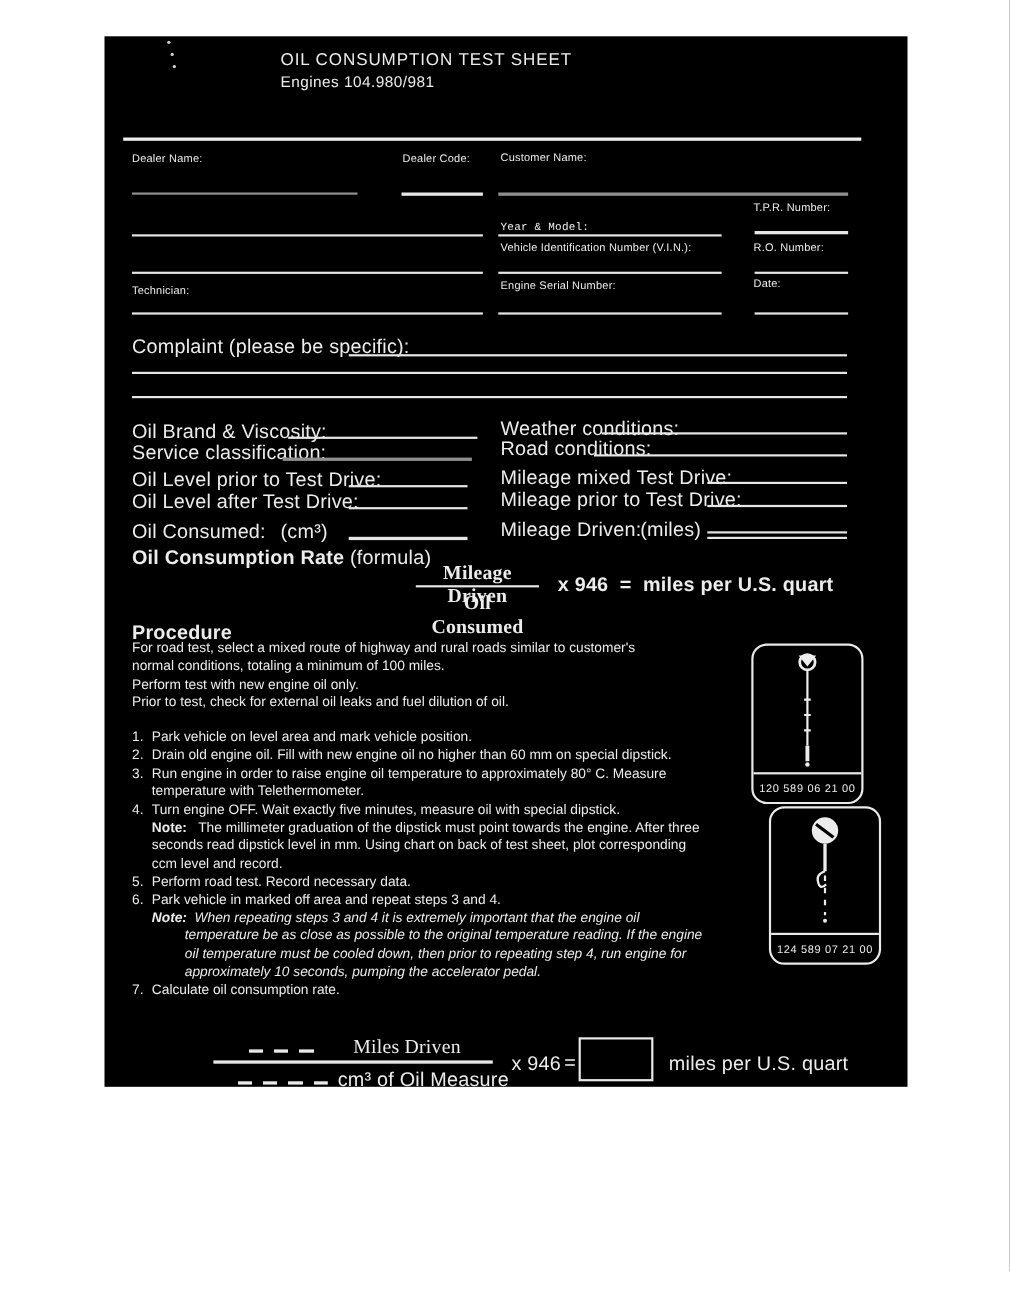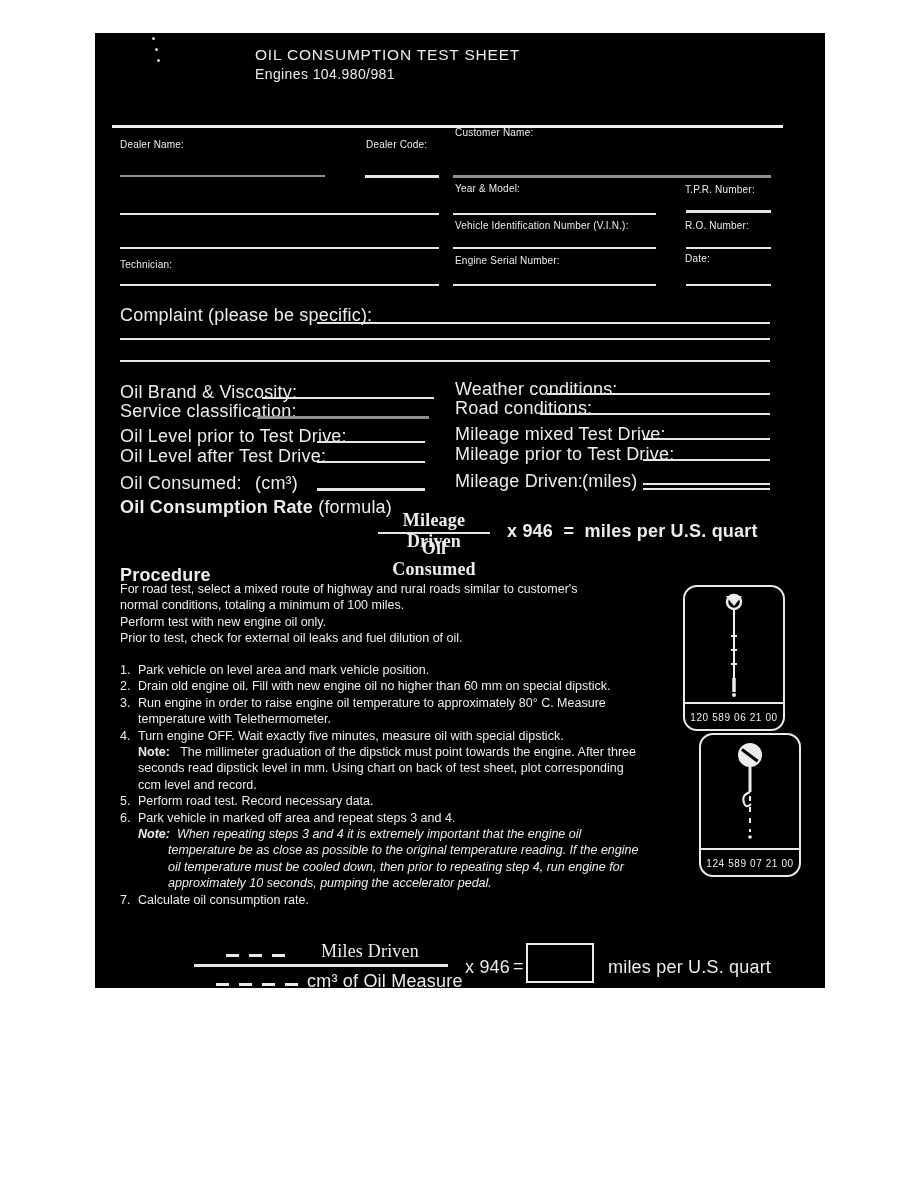--- a/index.html
+++ b/index.html
@@ -43,26 +43,26 @@
   <div class="speck" style="left:57px;top:4px;width:3px;height:3px;"></div>
   <div class="speck" style="left:60px;top:15px;width:3px;height:3px;"></div>
   <div class="speck" style="left:62px;top:26px;width:3px;height:3px;"></div>
 
   <div class="abs title" style="left:160px;top:13px;">OIL CONSUMPTION TEST SHEET</div>
   <div class="abs subtitle" style="left:160px;top:33px;">Engines 104.980/981</div>
   <div class="rule" style="left:17px;top:92px;width:671px;"></div>
 
   <div class="abs s" style="left:25px;top:106px;">Dealer Name:</div>
   <div class="abs s" style="left:271px;top:106px;">Dealer Code:</div>
-  <div class="abs s" style="left:360px;top:94px;">Customer Name:</div>
+  <div class="abs s" style="left:360px;top:105px;">Customer Name:</div>
   <div class="uline gray" style="left:25px;top:142px;width:205px;"></div>
   <div class="uline" style="left:270px;top:142px;width:74px;height:3px;"></div>
   <div class="uline gray" style="left:358px;top:142px;width:318px;height:3px;"></div>
 
-  <div class="abs s" style="left:360px;top:150px;">Year &amp; Model:</div>
+  <div class="abs s" style="left:360px;top:169px;font-family:Liberation Mono, monospace;">Year &amp; Model:</div>
   <div class="abs s" style="left:590px;top:151px;">T.P.R. Number:</div>
   <div class="uline" style="left:25px;top:180px;width:319px;"></div>
   <div class="uline" style="left:358px;top:180px;width:203px;"></div>
   <div class="uline" style="left:591px;top:177px;width:85px;height:3px;"></div>
 
   <div class="abs s" style="left:360px;top:187px;">Vehicle Identification Number (V.I.N.):</div>
   <div class="abs s" style="left:590px;top:187px;">R.O. Number:</div>
   <div class="uline" style="left:25px;top:214px;width:319px;"></div>
   <div class="uline" style="left:358px;top:214px;width:203px;"></div>
   <div class="uline" style="left:591px;top:214px;width:85px;"></div>

